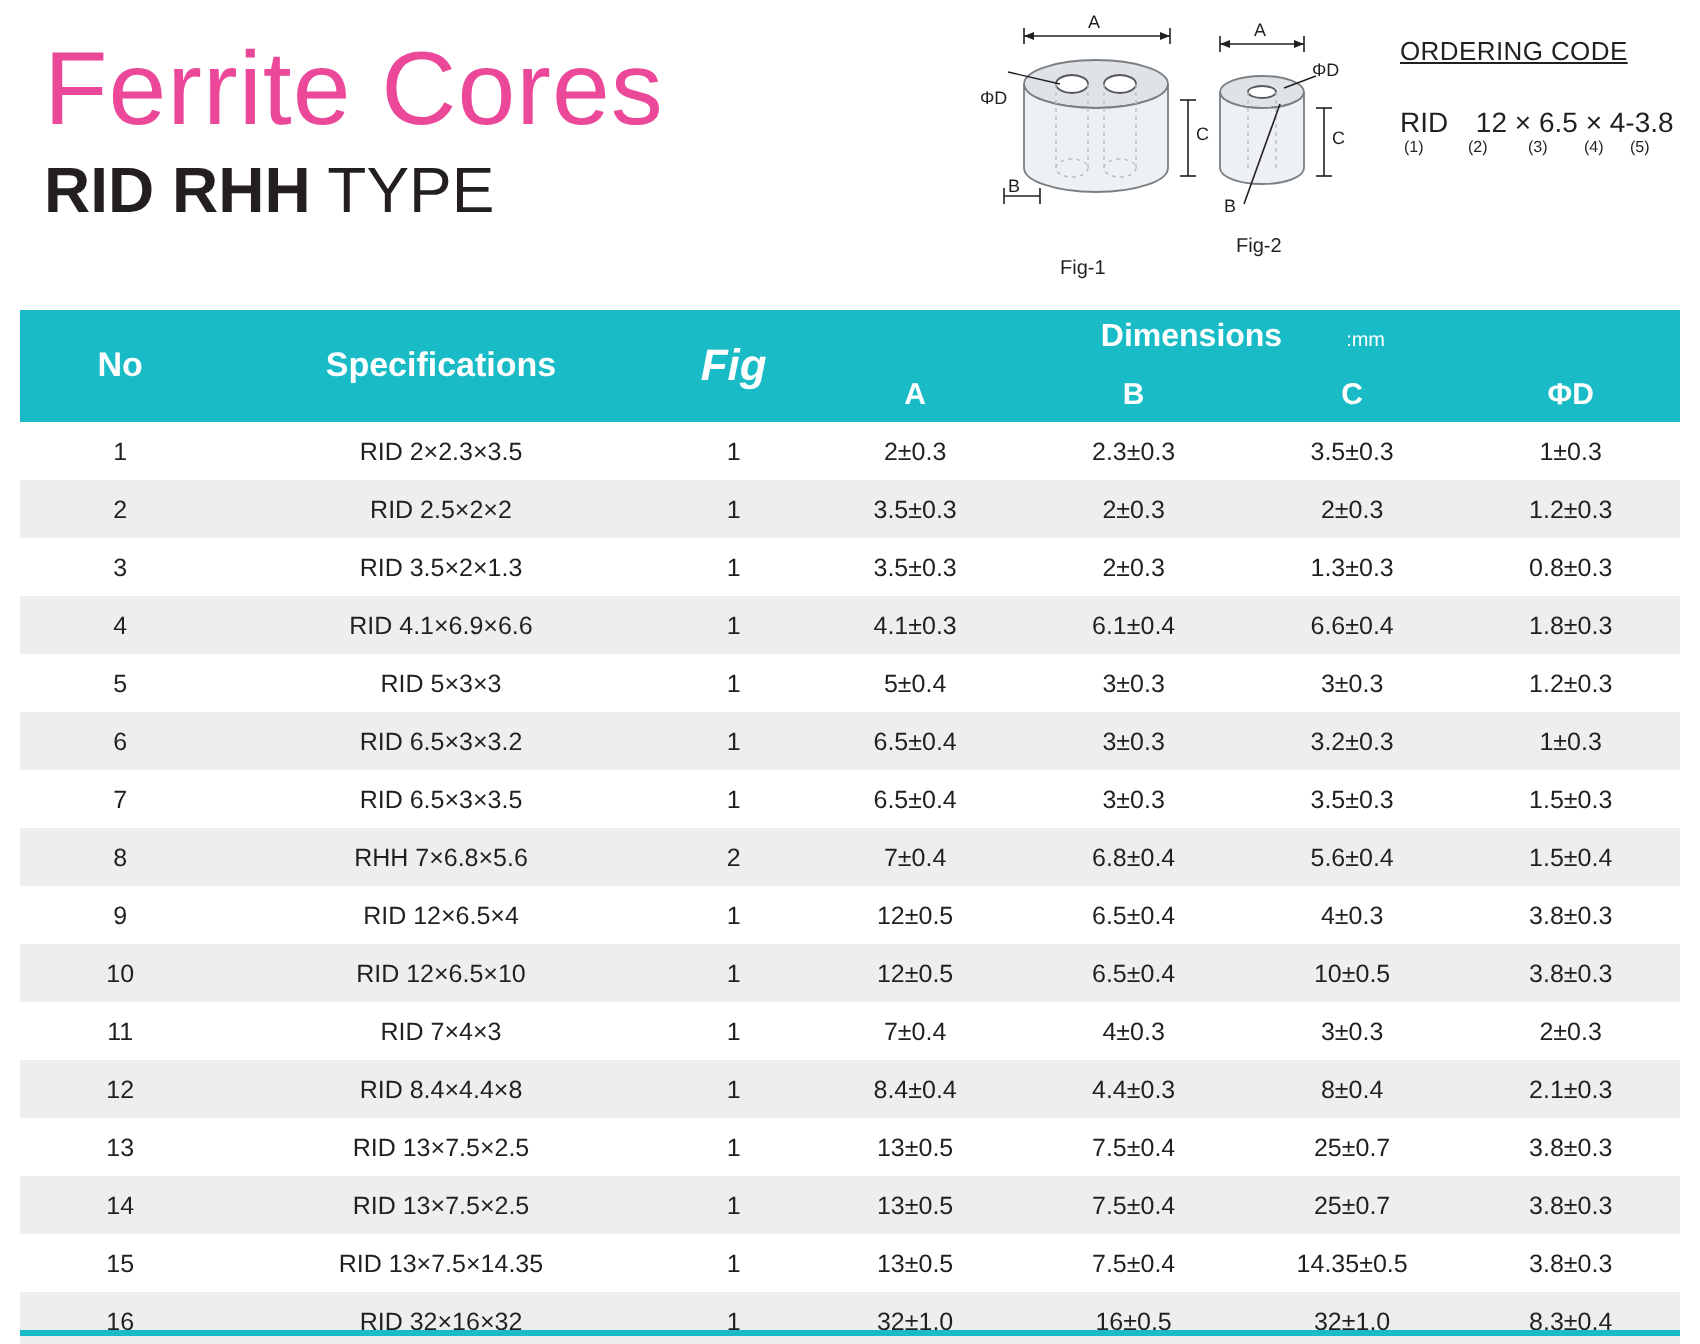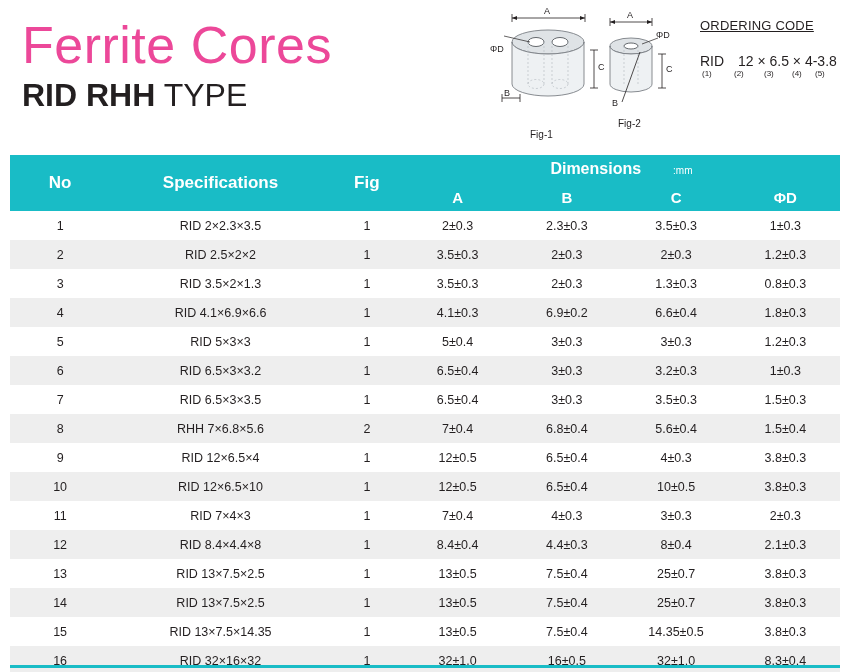--- a/index.html
+++ b/index.html
@@ -115,21 +115,21 @@
   }
   table.spec thead th {
     background: #19bcc6;
     color: #ffffff;
     font-weight: bold;
     text-align: center;
     padding: 0;
   }
   .th-no        { width: 100px; font-size: 17px; }
   .th-spec      { width: 220px; font-size: 17px; }
-  .th-fig       { width: 72px;  font-size: 17px; }
+  .th-fig       { width: 72px;  font-size: 22px; font-style: italic; }
   .th-dims      { font-size: 16px; height: 28px; }
   .th-dims .unit{ font-size: 10px; font-weight: normal; margin-left: 32px; }
   .th-sub       { height: 28px; font-size: 15px; }
   .th-a, .th-b, .th-c, .th-d { width: 109px; }
 
   table.spec tbody td {
     text-align: center;
     padding: 0;
     height: 29px;
     color: #231f20;
@@ -305,21 +305,21 @@
       <td>3.5±0.3</td>
       <td>2±0.3</td>
       <td>1.3±0.3</td>
       <td>0.8±0.3</td>
     </tr>
     <tr class="even">
       <td>4</td>
       <td class="col-spec">RID 4.1×6.9×6.6</td>
       <td>1</td>
       <td>4.1±0.3</td>
-      <td>6.9±0.2</td>
+      <td>6.1±0.4</td>
       <td>6.6±0.4</td>
       <td>1.8±0.3</td>
     </tr>
     <tr class="odd">
       <td>5</td>
       <td class="col-spec">RID 5×3×3</td>
       <td>1</td>
       <td>5±0.4</td>
       <td>3±0.3</td>
       <td>3±0.3</td>

